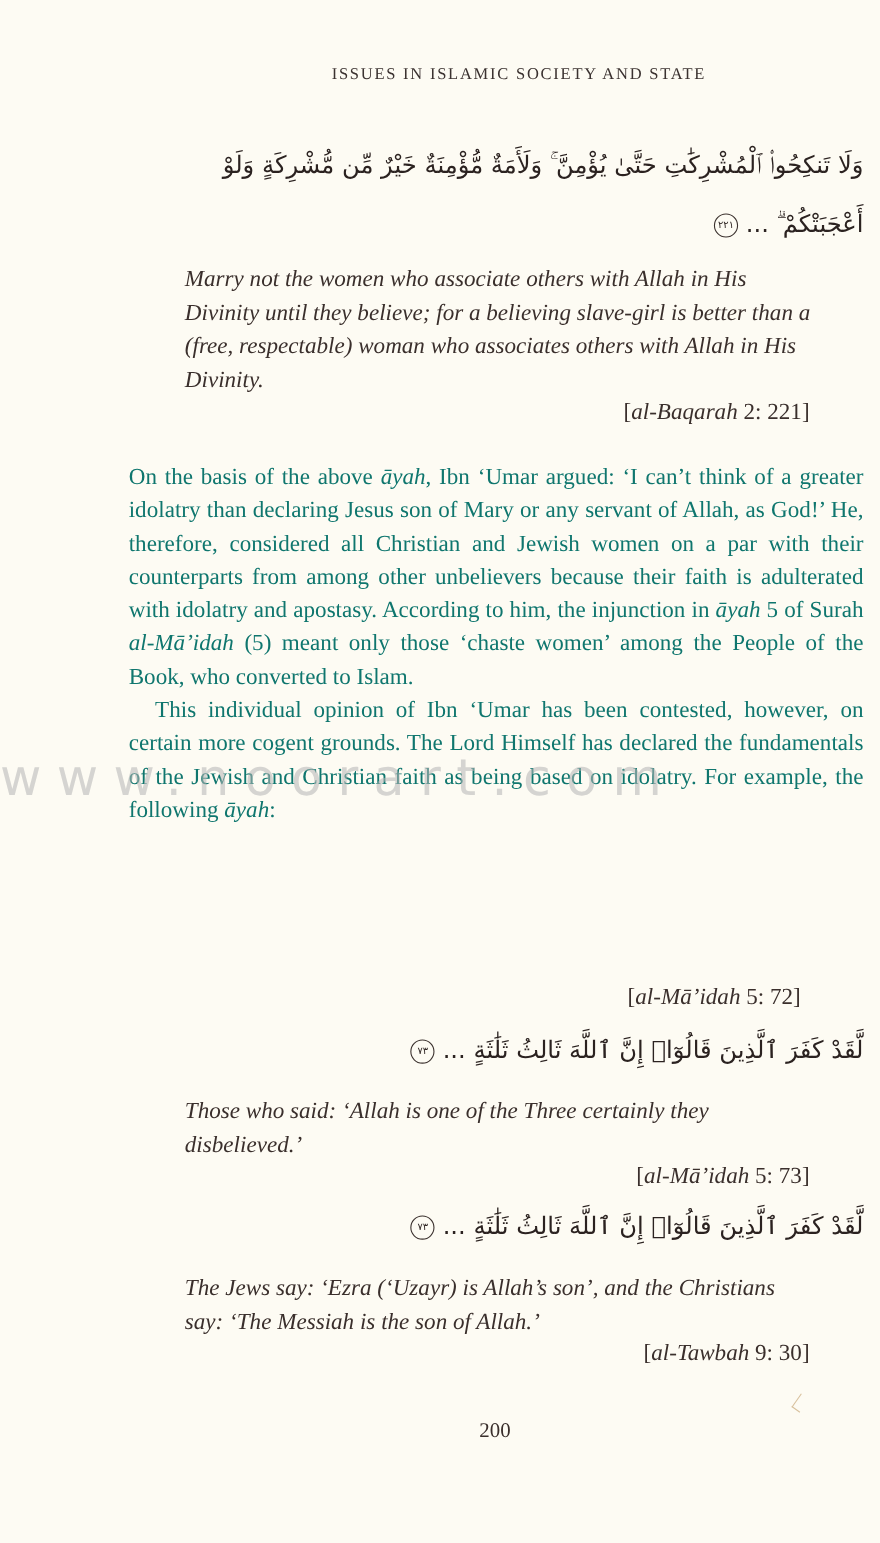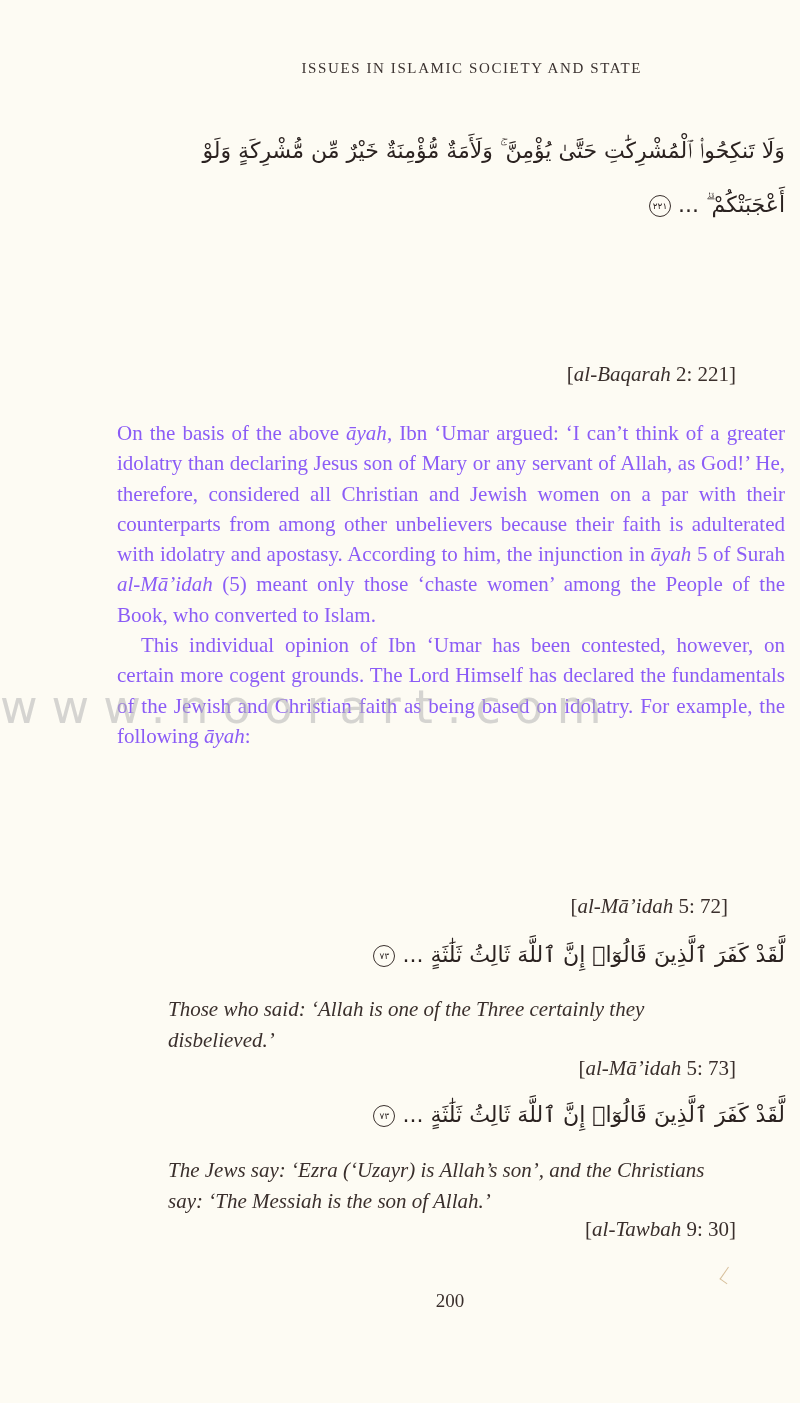--- a/index.html
+++ b/index.html
@@ -36,21 +36,21 @@
       color: #3a2f2c;
     }
     .citation {
       position: absolute; font-size: 21px; color: #3a2f2c;
       white-space: nowrap;
     }
     .citation i { font-style: italic; }
     .body-text {
       position: absolute; left: 117px; width: 668px;
       font-size: 21px; line-height: 30.3px;
-      text-align: justify; color: #8b5cf6;
+      text-align: justify; color: #0f766e;
     }
     .body-text p { margin: 0; }
     .body-text p.indent { text-indent: 24px; }
     .page-number {
       position: absolute; top: 1290px; left: 420px; width: 60px;
       text-align: center; font-size: 19px; color: #3a2f2c;
     }
     .watermark {
       position: absolute; top: 684px; left: 0; width: 800px;
       font-family: "DejaVu Sans", sans-serif;
@@ -70,20 +70,21 @@
 
 <div class="page">
 
   <div class="running-head">ISSUES IN ISLAMIC SOCIETY AND STATE</div>
 
   <div class="arabic" style="top:138px; right:15px;">وَلَا تَنكِحُوا۟ ٱلْمُشْرِكَٰتِ حَتَّىٰ يُؤْمِنَّ ۚ وَلَأَمَةٌ مُّؤْمِنَةٌ خَيْرٌ مِّن مُّشْرِكَةٍ وَلَوْ</div>
   <div class="arabic" style="top:192px; right:15px;">
     <span>أَعْجَبَتْكُمْ ۗ ...</span>
     <span class="ayah-mark">٢٢١</span>
   </div>
+  <div class="translation" style="top:238px;">Marry not the women who associate others with Allah in His Divinity until they believe; for a believing slave-girl is better than a (free, respectable) woman who associates others with Allah in His Divinity.</div>
   <div class="citation" style="top:362px; right:64px;">[<i>al-Baqarah</i><span> 2: 221</span>]</div>
 
   <div class="body-text" style="top:418px;">
     <p><span>On the basis of the above </span><i>āyah</i><span>, Ibn ‘Umar argued: ‘I can’t think of a greater idolatry than declaring Jesus son of Mary or any servant of Allah, as God!’ He, therefore, considered all Christian and Jewish women on a par with their counterparts from among other unbelievers because their faith is adulterated with idolatry and apostasy. According to him, the injunction in </span><i>āyah</i><span> 5 of Surah </span><i>al-Mā’idah</i><span> (5) meant only those ‘chaste women’ among the People of the Book, who converted to Islam.</span></p>
     <p class="indent"><span>This individual opinion of Ibn ‘Umar has been contested, however, on certain more cogent grounds. The Lord Himself has declared the fundamentals of the Jewish and Christian faith as being based on idolatry. For example, the following </span><i>āyah</i><span>:</span></p>
   </div>
 
   <div class="citation" style="top:894px; right:72px;">[<i>al-Mā’idah</i><span> 5: 72</span>]</div>
 
   <div class="arabic" style="top:942px; right:15px;">

